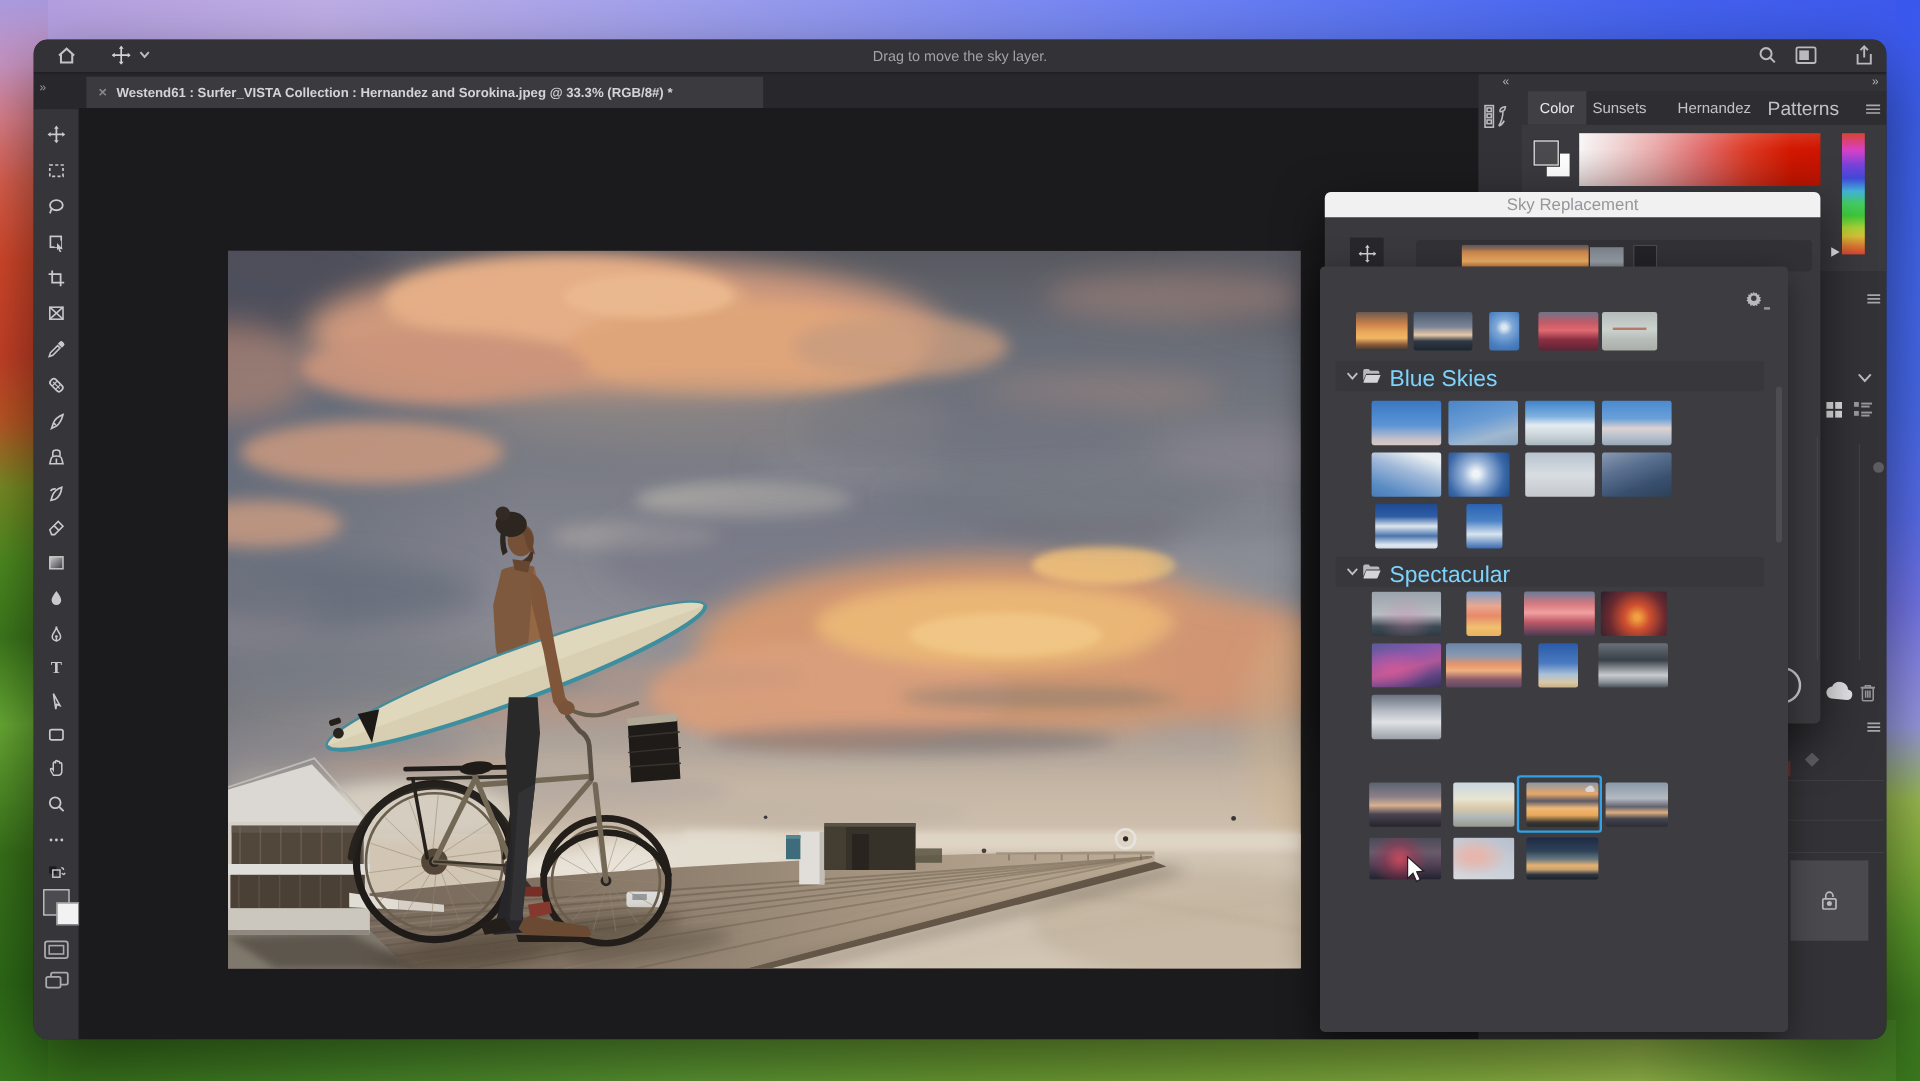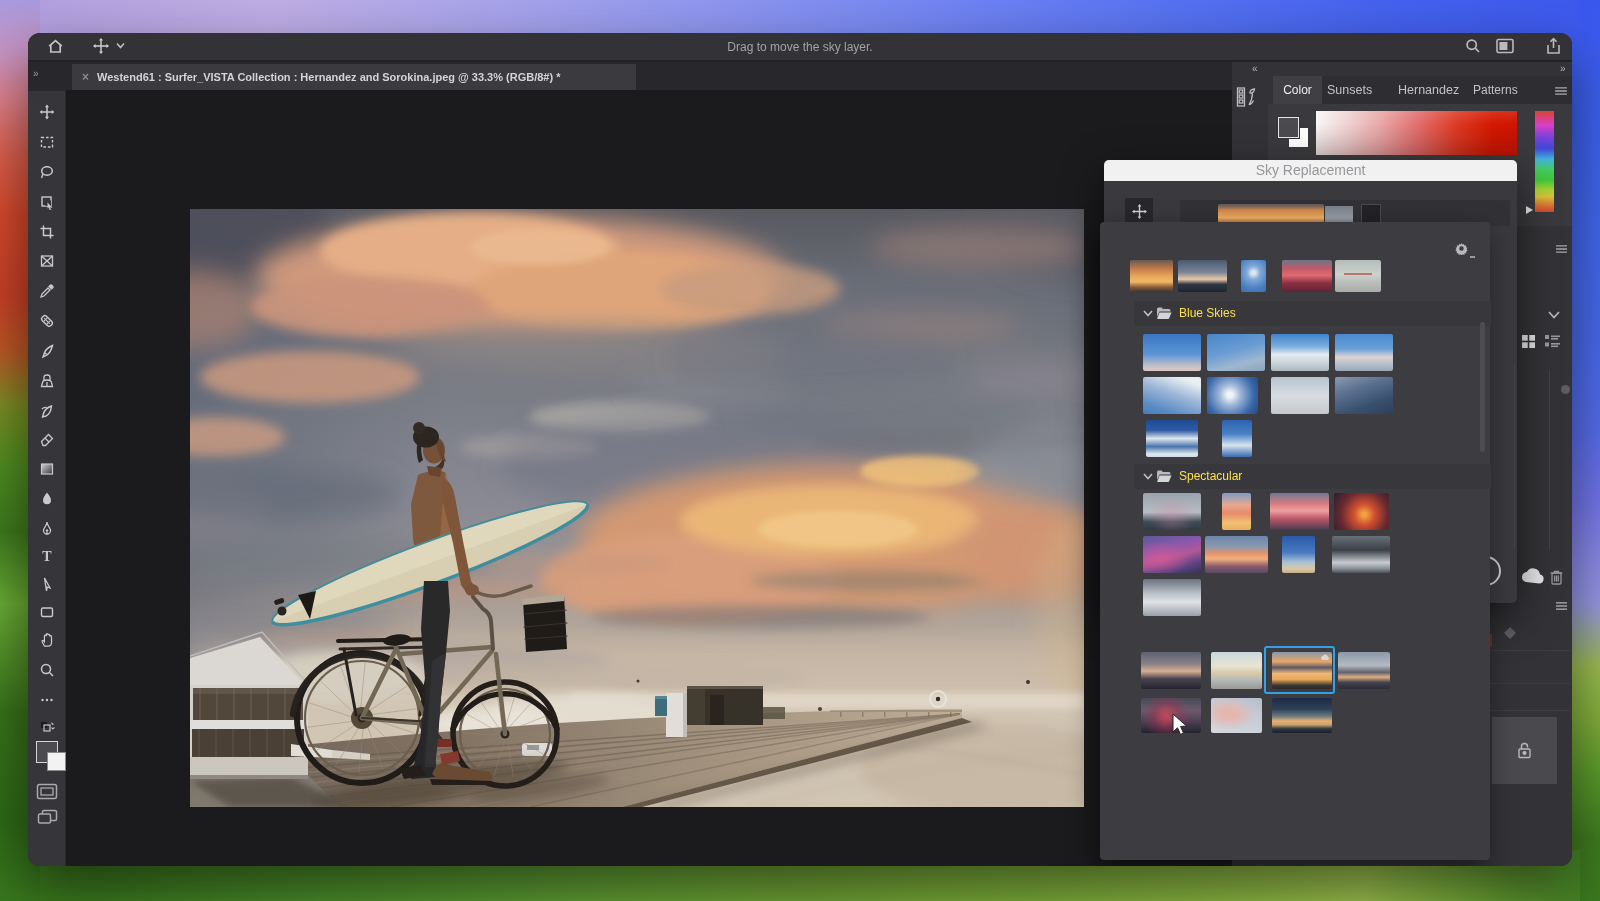--- a/index.html
+++ b/index.html
@@ -7,21 +7,21 @@
 .abs{position:absolute}
 .win{position:absolute;left:28px;top:33px;width:1544px;height:833px;background:#232226;border-radius:12px;box-shadow:0 25px 60px rgba(0,0,0,.55);overflow:hidden}
 .topbar{position:absolute;left:0;top:0;width:100%;height:28px;background:#333236;border-bottom:1px solid #202024}
 .tabbar{position:absolute;left:0;top:29px;width:100%;height:28px;background:#28272b}
 .tab{position:absolute;left:44px;top:2px;width:564px;height:26px;background:#3b3a3e;color:#d4d4d6;font-size:11px;line-height:26px;font-weight:bold}
 .toolcol{position:absolute;left:0;top:57px;width:38px;height:776px;background:#36353a;border-right:1px solid #29282c;border-top:1px solid #29282c}
 .canvas{position:absolute;left:38px;top:57px;width:1166px;height:776px;background:#1b1a1c}
 .rightcol{position:absolute;left:1204px;top:29px;width:340px;height:804px;background:#333236}
 .ticon{position:absolute;left:11px}
 svg{display:block}
-.hdr{position:absolute;left:34px;width:357px;height:25px;background:#38373b;border-radius:2px;color:#fde047;font-size:12px}
+.hdr{position:absolute;left:13px;width:357px;height:25px;background:#38373b;border-radius:2px;color:#7dd3fc;font-size:19px}
 .hdr span.lab{position:absolute;left:45px;top:4.5px}
 .th{position:absolute;border-radius:2px}
 </style></head><body>
 
 <div class="abs" style="left:0;top:0;width:1600px;height:901px;background:#4766f0"></div>
 <div class="abs" style="left:0;top:0;width:60px;height:901px;background:linear-gradient(180deg,#a99ade 0%,#c995c2 6%,#e2838f 11%,#e0624f 17%,#d94a2c 24%,#cc4228 33%,#c05a26 39%,#7e9026 45%,#509022 52%,#3f7d1d 59%,#6cb036 67%,#3a751b 79%,#2f6d18 91%,#3a7a1e 100%)"></div>
 <div class="abs" style="left:1560px;top:0;width:40px;height:901px;background:linear-gradient(180deg,#3a57ee 0%,#3f63f2 13%,#4569f2 26%,#4a6cf0 38%,#5a6ff0 48%,#7678ee 56%,#8d8cec 62%,#9a9ce8 67%,#9fc052 74%,#83b13c 80%,#5d9c2c 86%,#417f20 93%,#3b7a1e 100%)"></div>
 <div class="abs" style="left:40px;top:850px;width:1540px;height:51px;background:linear-gradient(90deg,#3c7c1e 0%,#4f942c 18%,#65a737 35%,#76ad38 50%,#85b83e 65%,#95c247 78%,#a5cb52 86%,#74ad39 93%,#478526 100%)"></div>
 <div class="abs" style="left:40px;top:0;width:1540px;height:35px;background:linear-gradient(90deg,#b4a0e0 0%,#bfaee6 15%,#a8a4ec 30%,#8c95f0 45%,#6f83f4 60%,#5571f2 75%,#4462ef 88%,#3d5aee 100%)"></div>
 <div class="win">
@@ -452,21 +452,21 @@
           <rect x="3.2" y="4" width="3.6" height="3"></rect>
           <rect x="3.2" y="9" width="3.6" height="3"></rect>
           <rect x="3.2" y="14" width="3.6" height="3"></rect>
           <path d="M18.5 3 Q13.5 3.5 14 7 Q18 7.5 18.5 3 Z M16.5 6.5 Q16.5 13 13 19 M13 19 Q16 18 17.5 14.5"></path>
         </g>
       </svg>
 <div class="abs" style="left:41px;top:14px;width:299px;height:28px;background:#2e2d31"></div>
 <div class="abs" style="left:41px;top:14px;width:49px;height:28px;background:#403f44;color:#ececee;font-size:12px;text-align:center;line-height:28px">Color</div>
 <div class="abs" style="left:95px;top:21px;color:#c2c2c4;font-size:12.5px">Sunsets</div>
 <div class="abs" style="left:166px;top:21px;color:#c2c2c4;font-size:12.5px">Hernandez</div>
-<div class="abs" style="left:241px;top:21px;color:#c2c2c4;font-size:12px">Patterns</div>
+<div class="abs" style="left:241px;top:21px;color:#c2c2c4;font-size:16px">Patterns</div>
 <svg class="abs" style="left:323px;top:24px" width="12" height="10" viewBox="0 0 13 11">
         <g stroke="#aaaaac" stroke-width="1.5">
           <line x1="0" y1="2" x2="13" y2="2"></line>
           <line x1="0" y1="5.5" x2="13" y2="5.5"></line>
           <line x1="0" y1="9" x2="13" y2="9"></line>
         </g>
       </svg>
 <div class="abs" style="left:36px;top:42px;width:304px;height:122px;background:#3a393d"></div>
 <div class="abs" style="left:57px;top:66px;width:19px;height:19px;background:#fdfdfd"></div>
 <div class="abs" style="left:46px;top:55px;width:21px;height:21px;background:#4b4a4e;border:1.5px solid #e8e8ea;box-shadow:0 0 0 1px #323135"></div>

